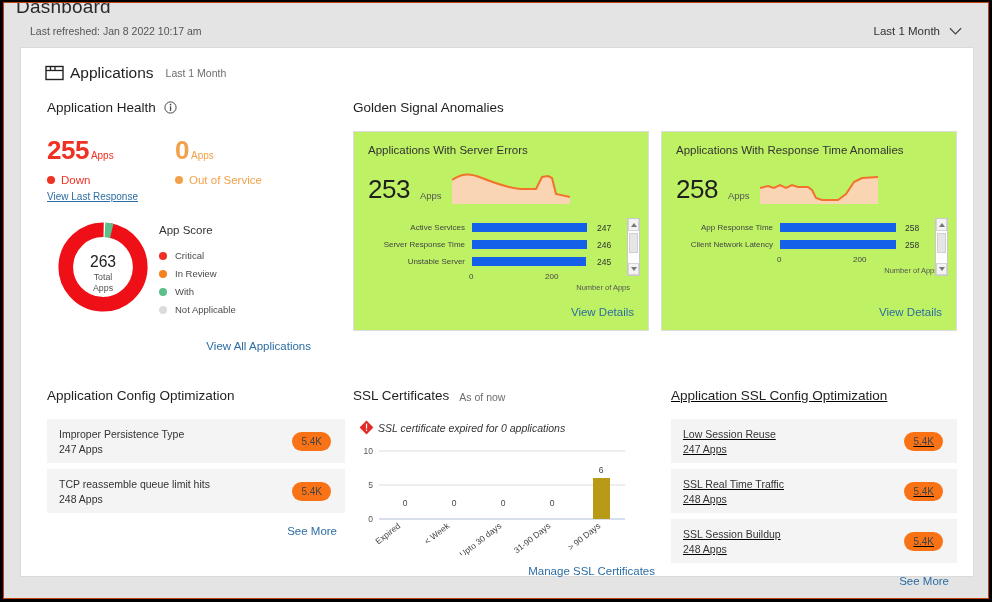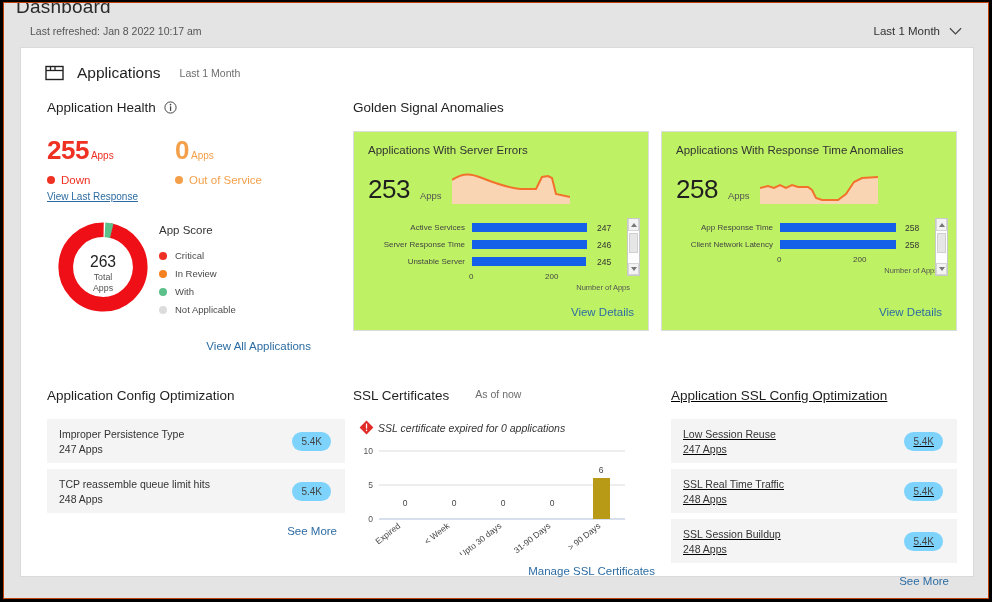--- a/index.html
+++ b/index.html
@@ -37,21 +37,21 @@
   .chev { width: 13px; height: 9px; }
   
   .main-card {
     position: relative;
     margin: 10px 4px 0 6px;
     background: #fff;
     border: 1px solid #dadada;
     height: 530px;
     padding: 14px 16px 0 16px;
   }
-  .app-head { display: flex; align-items: center; gap: 13px; margin: 2px 0 0 8px; }
+  .app-head { display: flex; align-items: center; gap: 6px; margin: 2px 0 0 8px; }
   .app-head .win-icon { width: 19px; height: 16px; }
   .app-head .app-title { font-size: 15.5px; color: #1f1f1f; }
   .app-head .app-range { font-size: 10.5px; color: #6d6d6d; margin-left: 6px; }
 
   .grid {
     display: grid;
     grid-template-columns: 308px 316px 1fr;
     margin-top: 18px;
   }
   .sec-title { font-size: 13.5px; color: #1f1f1f; }
@@ -127,27 +127,27 @@
   .opt { padding-left: 10px; }
   .opt-list { margin-top: 16px; }
   .opt-item {
     background: #f4f4f4; height: 44px; margin-bottom: 6px;
     display: flex; align-items: center; justify-content: space-between;
     padding: 0 14px 0 12px;
   }
   .opt-item .t1 { font-size: 10.5px; color: #333; }
   .opt-item .t2 { font-size: 10.5px; color: #333; margin-top: 3px; }
   .pill {
-    background: #7dd3fc; color: #444; font-size: 10px;
+    background: #f97316; color: #444; font-size: 10px;
     border-radius: 11px; padding: 4px 9px;
   }
   .seemore { text-align: right; margin-top: 8px; padding-right: 8px; }
 
   .ssl { padding-left: 8px; }
-  .ssl-head { display: flex; align-items: flex-start; gap: 26px; }
+  .ssl-head { display: flex; align-items: flex-end; gap: 10px; }
   .ssl-asof { font-size: 10.5px; color: #6d6d6d; }
   .ssl-warn { display: flex; align-items: center; gap: 4px; margin-top: 17px; padding-left: 6px; font-style: italic; }
   .ssl-warn span { font-size: 10.5px; color: #333; }
   .sslchart { margin-top: 8px; position: relative; height: 110px; }
   .manage { text-align: right; margin-top: 8px; padding-right: 6px; }
   .ssl3 { padding-left: 10px; text-decoration: underline; }
 </style>
 </head>
 <body>
 

